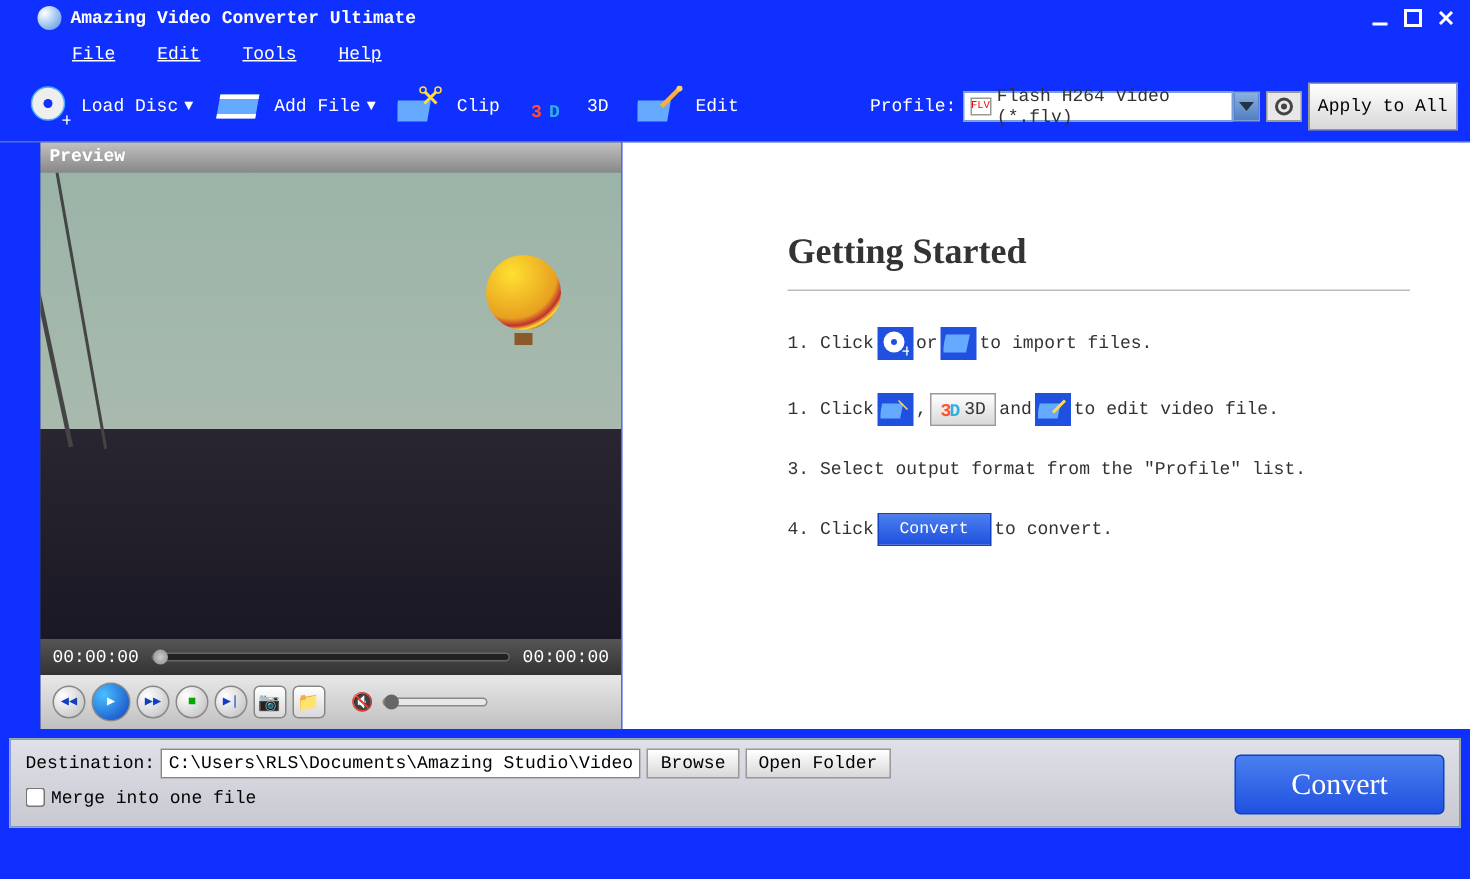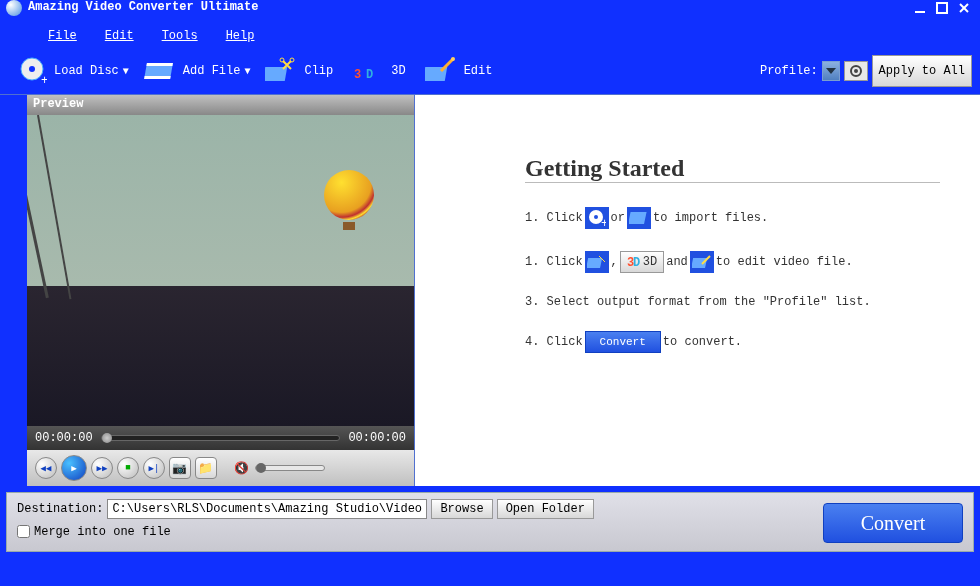--- a/index.html
+++ b/index.html
@@ -1,18 +1,18 @@
 <!DOCTYPE html>
 <html><head>
 <meta charset="utf-8">
 <style>
 * { margin: 0; padding: 0; box-sizing: border-box; font-family: "SimSun", "Courier New", monospace; font-size: 12px; }
 body { width: 980px; height: 586px; background: #1030ff; overflow: hidden; }
 
-.titlebar { height: 24px; background: linear-gradient(#1030ff, #1030ff); display: flex; align-items: flex-start; padding: 0 6px; color: white; }
+.titlebar { height: 24px; background: linear-gradient(#1030ff, #1030ff); display: flex; align-items: center; padding: 0 6px; color: white; margin-left: 19px; }
 .titlebar .app-icon { width: 16px; height: 16px; background: radial-gradient(circle at 30% 30%, #fff, #4a90e2); border-radius: 50%; margin-right: 6px; }
 .titlebar .title { font-weight: bold; flex: 1; }
 .titlebar .winbtn { width: 20px; height: 16px; margin-left: 2px; display: flex; align-items: center; justify-content: center; cursor: pointer; }
 
 .menubar { height: 24px; background: #1030ff; display: flex; align-items: center; padding: 0 34px; color: white; }
 .menubar .menu-item { padding: 2px 14px; cursor: pointer; text-decoration: underline; }
 
 .toolbar { height: 46px; background: #1030ff; display: flex; align-items: center; padding: 0 8px; color: white; }
 .tbtn { display: flex; align-items: center; padding: 2px 6px; cursor: pointer; margin-right: 2px; }
 .tbtn .ticon { width: 36px; height: 30px; margin-right: 4px; display: flex; align-items: center; justify-content: center; }
@@ -44,21 +44,21 @@
 .controls { height: 36px; background: linear-gradient(#e8e8e8, #c0c0c0); display: flex; align-items: center; padding: 0 8px; gap: 4px; }
 .ctrl-btn { width: 22px; height: 22px; border: 1px solid #888; border-radius: 50%; background: radial-gradient(circle at 30% 30%, #fff, #bbb); display: flex; align-items: center; justify-content: center; cursor: pointer; font-size: 9px; color: #1040c0; }
 .ctrl-btn.play { width: 26px; height: 26px; background: radial-gradient(circle at 30% 30%, #4ac0ff, #1040c0); color: white; }
 .ctrl-btn.rect { border-radius: 4px; background: linear-gradient(#fff, #d8d8d8); }
 .vol { display: flex; align-items: center; margin-left: 12px; }
 .vol .vol-icon { width: 18px; height: 18px; display: flex; align-items: center; justify-content: center; color: #c00; }
 .vol .vol-slider { width: 70px; height: 6px; background: #e8e8e8; border: 1px solid #888; border-radius: 3px; margin-left: 4px; position: relative; }
 .vol .vol-thumb { position: absolute; left: 0; top: -3px; width: 10px; height: 10px; background: #666; border-radius: 50%; }
 
 .content-panel { flex: 1; background: #fff; padding: 60px 40px 20px 110px; color: #333; }
-.gs-title { font-size: 24px; font-weight: bold; font-family: "SimSun", serif; margin-bottom: 0; }
+.gs-title { font-size: 24px; font-weight: bold; font-family: "SimSun", serif; margin-bottom: 11px; }
 .gs-hr { border: none; border-top: 1px solid #bbb; margin-bottom: 24px; }
 .gs-step { margin-bottom: 22px; display: flex; align-items: center; font-family: "Courier New", monospace; }
 .gs-step .inline-icon { width: 24px; height: 22px; background: #2050e0; display: inline-flex; align-items: center; justify-content: center; margin: 0 2px; color: white; }
 .gs-step .inline-btn { height: 22px; background: linear-gradient(#fff, #d8d8d8); border: 1px solid #999; padding: 0 6px; display: inline-flex; align-items: center; margin: 0 2px; font-size: 11px; }
 .gs-step .inline-btn.blue { background: linear-gradient(#4a80f0, #2050e0); color: white; border-color: #1040c0; padding: 0 14px; }
 
 .bottom { height: 60px; margin: 6px; background: linear-gradient(#e0e0e8, #c8c8d0); border: 1px solid #9aa; border-radius: 0; padding: 6px 10px; display: flex; align-items: flex-start; }
 .dest-col { display: flex; flex-direction: column; gap: 6px; }
 .dest-row { display: flex; align-items: center; }
 .dest-label { font-family: "Courier New", monospace; margin-right: 4px; }
@@ -150,20 +150,24 @@
           <rect x="2" y="10" width="22" height="14" fill="#6af" transform="skewX(-10)"></rect>
           <path d="M16 14 L28 2" stroke="#ffb030" stroke-width="3"></path>
           <circle cx="28" cy="2" r="2" fill="#ffd060"></circle>
         </svg>
       </div>
     <span class="tlabel">Edit</span>
   </div>
 
   <div class="profile-wrap">
     <span class="profile-label">Profile:</span>
+    <div class="profile-select">
+      <span class="flv-icon">FLV</span>
+      <span>Flash H264 Video (*.flv)</span>
+    </div>
     <div class="profile-arrow">
         <svg width="10" height="6">
           <polygon points="0,0 10,0 5,6" fill="#234"></polygon>
         </svg>
       </div>
     <div class="gear-btn">
         <svg width="14" height="14">
           <circle cx="7" cy="7" r="5" fill="none" stroke="#444" stroke-width="2"></circle>
           <circle cx="7" cy="7" r="2" fill="#444"></circle>
         </svg>

